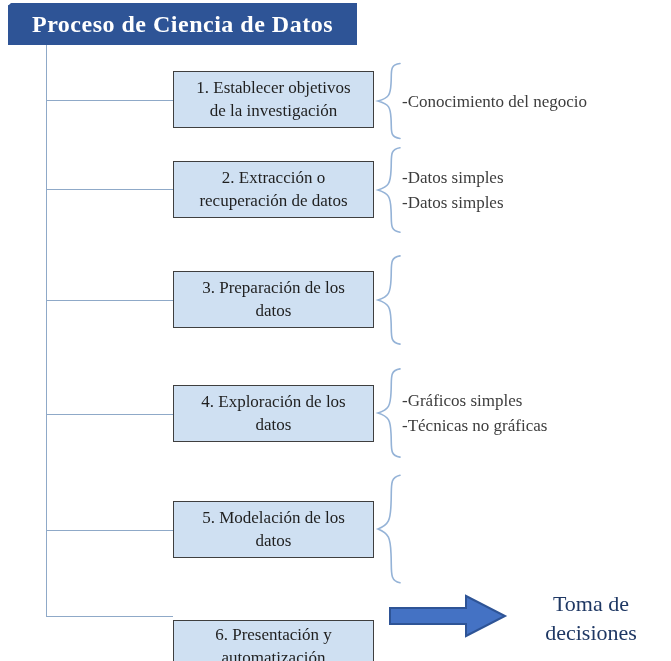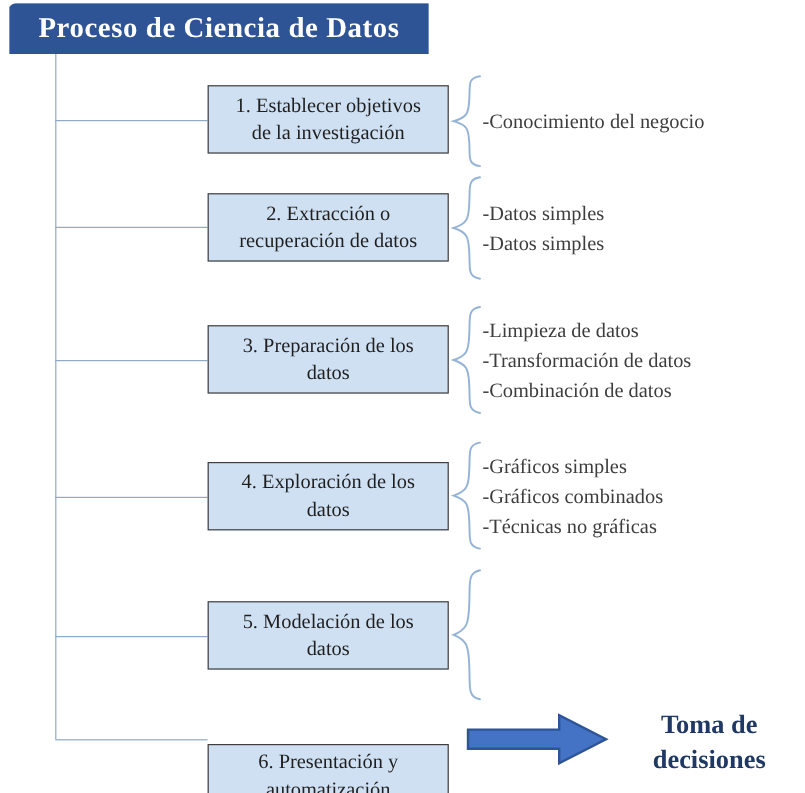--- a/index.html
+++ b/index.html
@@ -94,21 +94,21 @@
     stroke-width: 2px;
     stroke-linejoin: miter;
   }
   .outcome {
     position: absolute;
     left: 514px; top: 589px;
     width: 154px;
     text-align: center;
     color: var(--outcome-text);
     font-size: 22px;
-    font-weight: bold;
+    font-weight: normal;
     line-height: 29px;
     white-space: pre-line;
   }
 </style>
 </head>
 <body>
 
 <div class="canvas">
 
   <div class="title-box">
@@ -165,28 +165,22 @@
     <path d="M 24 2 C 13 4, 16 12, 15 28 C 14.4 42, 13 46, 2 50 C 13 54, 14.4 58, 15 72 C 16 88, 13 96, 24 98"></path>
   </svg>
 
   <div class="items" style="top:62px; height:78px">
     <div class="item">-Conocimiento del negocio</div>
   </div>
   <div class="items" style="top:146px; height:88px">
     <div class="item">-Datos simples</div>
     <div class="item">-Datos simples</div>
   </div>
-  <div class="items" style="top:254px; height:92px">
-    <div class="item">-Limpieza de datos</div>
-    <div class="item">-Transformación de datos</div>
-    <div class="item">-Combinación de datos</div>
-  </div>
   <div class="items" style="top:367px; height:92px">
     <div class="item">-Gráficos simples</div>
-    <div class="item">-Gráficos combinados</div>
     <div class="item">-Técnicas no gráficas</div>
   </div>
 
   <svg class="arrow-svg" viewBox="0 0 120 46">
     <path d="M 2 15 L 78 15 L 78 3 L 117 23 L 78 43 L 78 31 L 2 31 Z"></path>
   </svg>
 
   <div class="outcome">Toma de
 decisiones</div>
 

